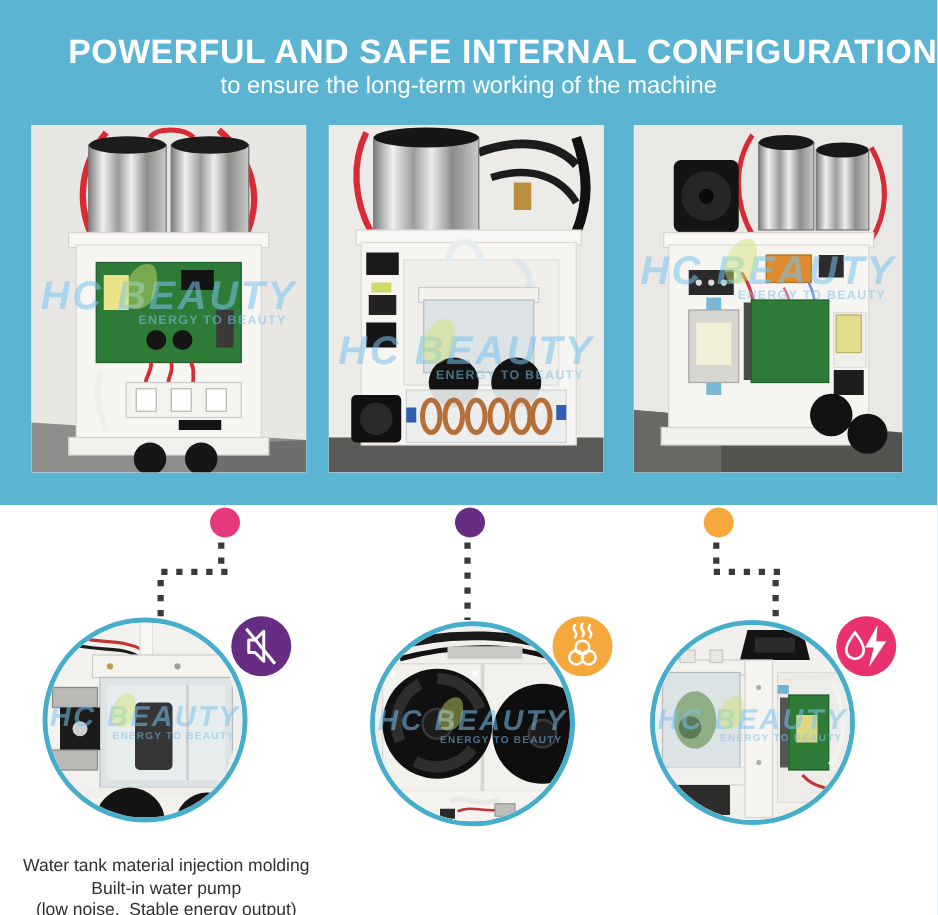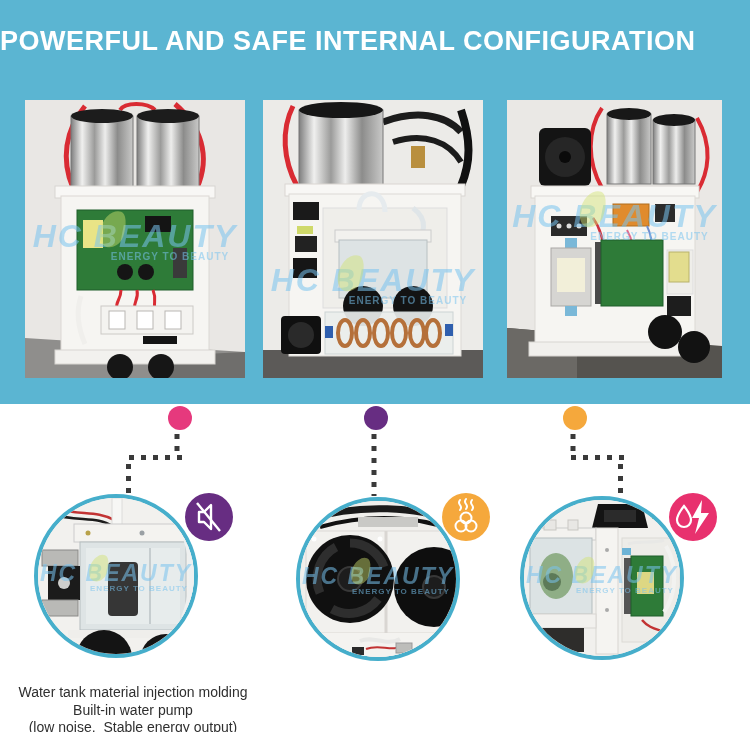--- a/index.html
+++ b/index.html
@@ -1,20 +1,20 @@
 <!DOCTYPE html>
 <html><head>
 <meta charset="utf-8">
 <style>
   html,body{margin:0;padding:0;background:#fff;font-family:"Liberation Sans",sans-serif;}
   .stage{position:relative;width:750px;height:732px;overflow:hidden;background:#fff;}
 
   
   .banner{position:absolute;left:0;top:0;width:750px;height:404px;background:#5bb5d2;}
-  .title{position:absolute;top:26px;left:0;right:0;margin:0;text-align:left;
+  .title{position:absolute;top:26px;left:0;right:0;margin:0;text-align:right;
          color:#fff;font-size:27px;font-weight:700;letter-spacing:.5px;}
   .subtitle{position:absolute;top:58px;left:0;right:0;margin:0;text-align:center;
          color:#fff;font-size:19px;font-weight:400;}
 
   
   .photo{position:absolute;top:100px;overflow:hidden;background:#eae8e5;}
   .photo svg{display:block;}
   .photo-1{left:25px;width:220px;height:278px;}
   .photo-2{left:263px;width:220px;height:278px;}
   .photo-3{left:507px;width:215px;height:278px;}
@@ -60,20 +60,21 @@
   .cap-2{left:262px;top:686px;width:228px;}
   .cap-3{left:486px;top:678px;width:236px;}
 </style>
 </head>
 <body>
 
 <div class="stage">
 
   <header class="banner">
     <h1 class="title">POWERFUL AND SAFE INTERNAL CONFIGURATION</h1>
+    <p class="subtitle">to ensure the long-term working of the machine</p>
 
     <figure class="photo photo-1" style="margin:0">
       <svg viewBox="0 0 220 278">
         <defs>
           <linearGradient id="sg1" x1="0" y1="0" x2="1" y2="0">
             <stop offset="0" stop-color="#7e7e7e"></stop>
               <stop offset="0.18" stop-color="#f0f0ef"></stop>
             <stop offset="0.38" stop-color="#9b9b9a"></stop>
               <stop offset="0.55" stop-color="#ededec"></stop>
             <stop offset="0.75" stop-color="#8c8c8b"></stop>

